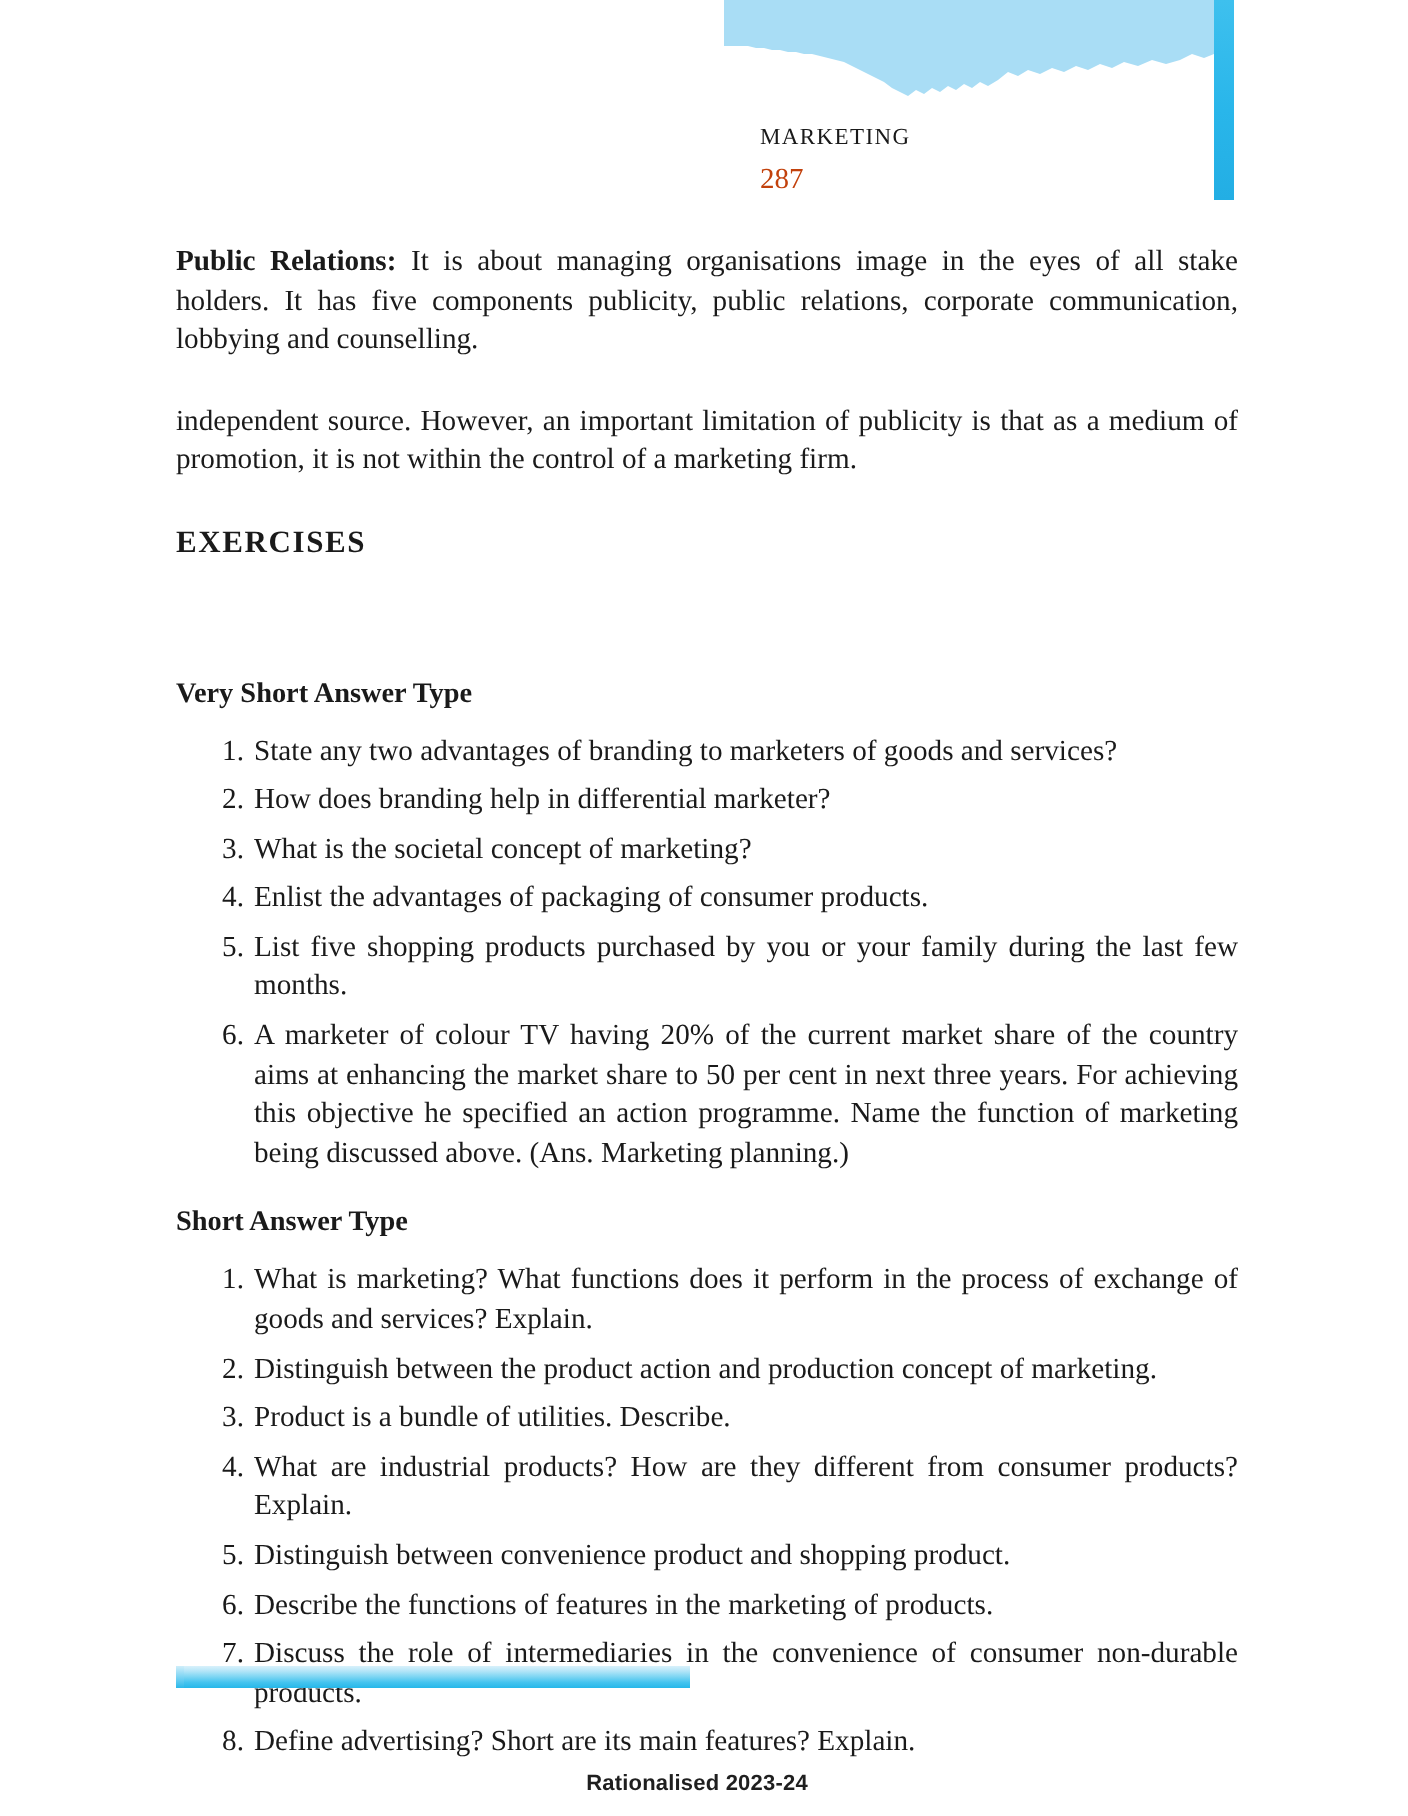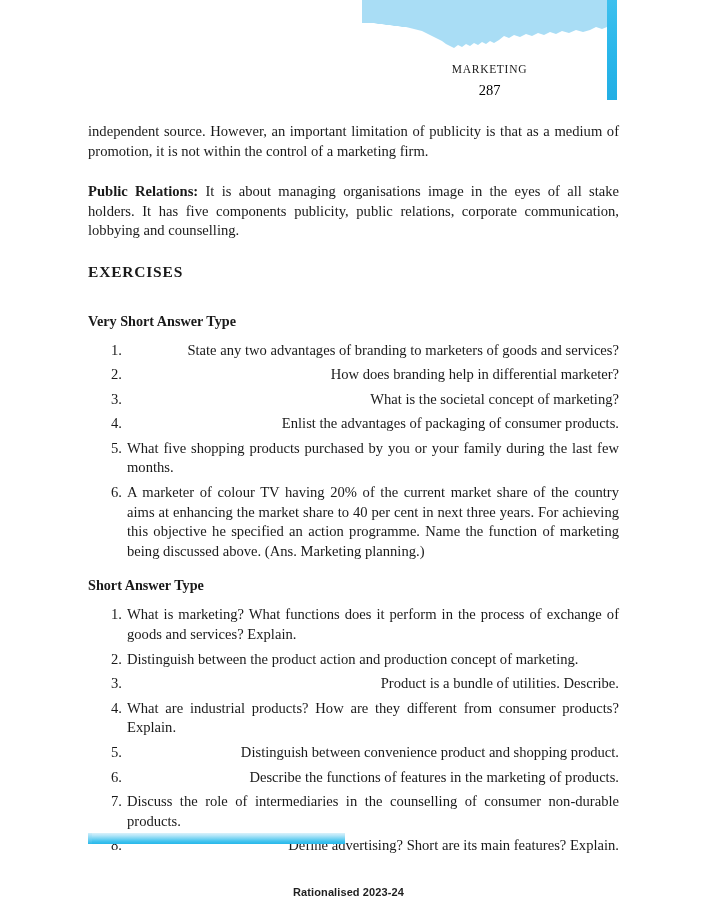--- a/index.html
+++ b/index.html
@@ -39,34 +39,34 @@
     left: 607px;
     width: 10px;
     height: 100px;
     background: linear-gradient(180deg, #3ec0ee 0%, #29b6ea 55%, #23aee4 100%);
   }
   #header-label-block {
     position: absolute;
     top: 62px;
     left: 380px;
     width: 219px;
-    text-align: center;
+    text-align: left;
   }
   #header-title {
     font-family: "Liberation Serif", "DejaVu Serif", serif;
     font-size: 11.5px;
     letter-spacing: 0.7px;
     color: #1a1a1a;
     line-height: 14px;
     display: block;
   }
   #header-page-number {
     font-family: "Liberation Serif", "DejaVu Serif", serif;
     font-size: 14.5px;
-    color: #000000;
+    color: #c2410c;
     line-height: 20px;
     display: block;
     margin-top: 4px;
   }
 
   
   #content {
     position: absolute;
     top: 122px;
     left: 88px;
@@ -90,21 +90,21 @@
     text-align: left;
     letter-spacing: 0.8px;
     margin: 22px 0 0 0;
   }
 
   .section-heading {
     font-size: 14.2px;
     font-weight: bold;
     margin: 0;
   }
-  #very-short-answer-section { margin-top: 32px; }
+  #very-short-answer-section { margin-top: 58px; }
   #short-answer-section { margin-top: 16px; }
 
   ol.question-list {
     list-style: none;
     margin: 11px 0 0 0;
     padding: 0;
   }
   ol.question-list > li {
     position: relative;
     padding-left: 39px;
@@ -120,21 +120,21 @@
     top: 0;
     width: 20px;
     text-align: right;
     font-size: 14.6px;
     line-height: 19.6px;
   }
   ol.question-list > li .item-text {
     display: block;
   }
   
-  ol.question-list > li.short-item .item-text { text-align: right; }
+  ol.question-list > li.short-item .item-text { text-align: left; }
 
   
   #footer-rule {
     position: absolute;
     left: 88px;
     top: 833px;
     width: 257px;
     height: 11px;
     background: linear-gradient(180deg,
         #d9f1fb 0%,
@@ -183,25 +183,25 @@
 
   <div id="header-label-block">
     <span id="header-title">MARKETING</span>
     <span id="header-page-number">287</span>
   </div>
 </div>
 
 <div id="content">
 
   <p class="body-paragraph">
+    <span class="lead-term">Public Relations:</span><span> It is about managing organisations image in the eyes of all stake holders. It has five components publicity, public relations, corporate communication, lobbying and counselling.</span>
+  </p>
+
+  <p class="body-paragraph">
     <span>independent source. However, an important limitation of publicity is that as a medium of promotion, it is not within the control of a marketing firm.</span>
-  </p>
-
-  <p class="body-paragraph">
-    <span class="lead-term">Public Relations:</span><span> It is about managing organisations image in the eyes of all stake holders. It has five components publicity, public relations, corporate communication, lobbying and counselling.</span>
   </p>
 
   <h2 id="exercises-heading">EXERCISES</h2>
 
   <div id="very-short-answer-section">
     <h3 class="section-heading">Very Short Answer Type</h3>
     <ol class="question-list">
       <li class="short-item">
         <span class="item-number">1.</span>
         <span class="item-text">State any two advantages of branding to marketers of goods and services?</span>
@@ -213,25 +213,25 @@
       <li class="short-item">
         <span class="item-number">3.</span>
         <span class="item-text">What is the societal concept of marketing?</span>
       </li>
       <li class="short-item">
         <span class="item-number">4.</span>
         <span class="item-text">Enlist the advantages of packaging of consumer products.</span>
       </li>
       <li>
         <span class="item-number">5.</span>
-        <span class="item-text">What five shopping products purchased by you or your family during the last few months.</span>
+        <span class="item-text">List five shopping products purchased by you or your family during the last few months.</span>
       </li>
       <li>
         <span class="item-number">6.</span>
-        <span class="item-text">A marketer of colour TV having 20% of the current market share of the country aims at enhancing the market share to 40 per cent in next three years. For achieving this objective he specified an action programme. Name the function of marketing being discussed above. (Ans. Marketing planning.)</span>
+        <span class="item-text">A marketer of colour TV having 20% of the current market share of the country aims at enhancing the market share to 50 per cent in next three years. For achieving this objective he specified an action programme. Name the function of marketing being discussed above. (Ans. Marketing planning.)</span>
       </li>
     </ol>
   </div>
 
   <div id="short-answer-section">
     <h3 class="section-heading">Short Answer Type</h3>
     <ol class="question-list">
       <li>
         <span class="item-number">1.</span>
         <span class="item-text">What is marketing? What functions does it perform in the process of exchange of goods and services? Explain.</span>
@@ -251,21 +251,21 @@
       <li class="short-item">
         <span class="item-number">5.</span>
         <span class="item-text">Distinguish between convenience product and shopping product.</span>
       </li>
       <li class="short-item">
         <span class="item-number">6.</span>
         <span class="item-text">Describe the functions of features in the marketing of products.</span>
       </li>
       <li>
         <span class="item-number">7.</span>
-        <span class="item-text">Discuss the role of intermediaries in the counselling of consumer non-durable products.</span>
+        <span class="item-text">Discuss the role of intermediaries in the convenience of consumer non-durable products.</span>
       </li>
       <li class="short-item">
         <span class="item-number">8.</span>
         <span class="item-text">Define advertising? Short are its main features? Explain.</span>
       </li>
     </ol>
   </div>
 </div>
 
 <div id="footer-rule"></div>

